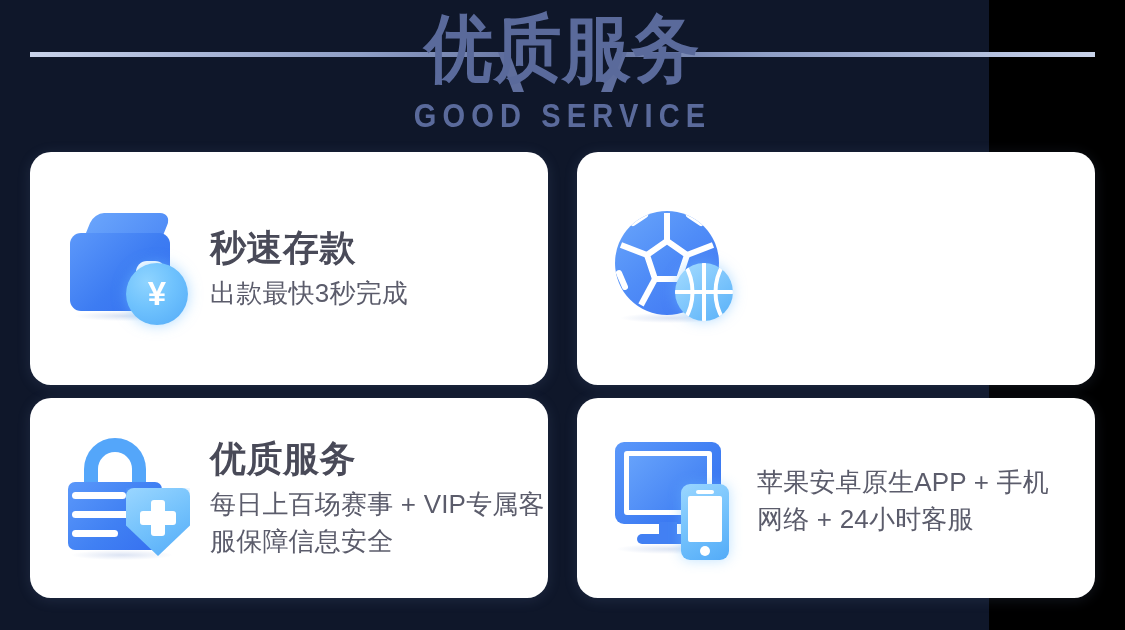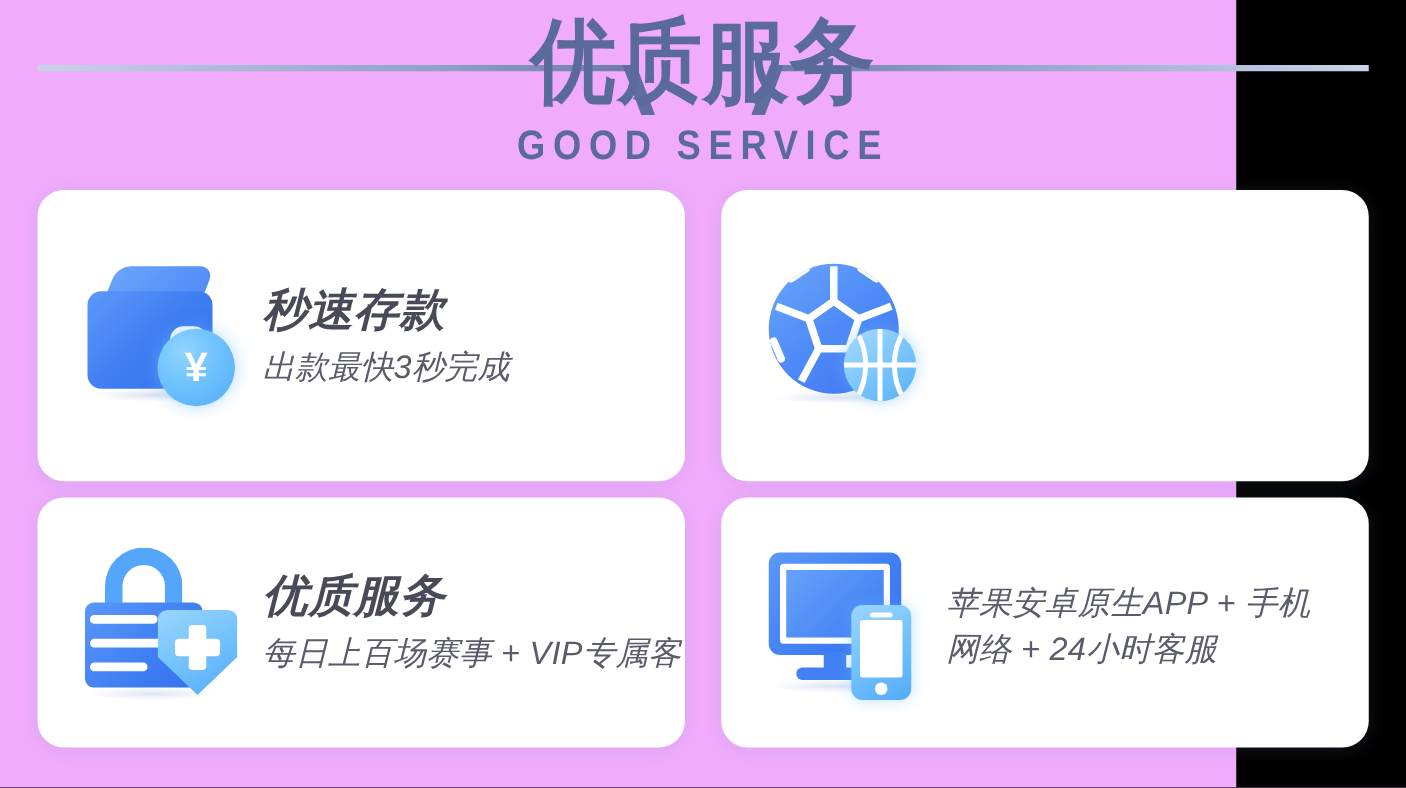--- a/index.html
+++ b/index.html
@@ -2,21 +2,21 @@
 <html><head>
 <meta charset="utf-8">
 <style>
   * { margin:0; padding:0; box-sizing:border-box; }
   html, body {
     width:1125px; height:630px;
     background:#000000;
     font-family:"Liberation Sans","DejaVu Sans",sans-serif;
     overflow:hidden;
   }
-  .page { position:relative; width:989px; height:630px; background:#f0abfc; }
+  .page { position:relative; width:989px; height:630px; background:#0f172a; }
 
   
   .header { position:absolute; left:0; top:0; width:1125px; height:148px; }
 
   .rule { position:absolute; top:52px; height:5px; }
   .rule-left  { left:30px;  width:470px;
     background:linear-gradient(90deg,#c9d3ea 0%,#aab7d8 35%,#8f9fc6 70%,#6d7ca8 100%); }
   .rule-right { right:30px; width:470px;
     background:linear-gradient(270deg,#c9d3ea 0%,#aab7d8 35%,#8f9fc6 70%,#6d7ca8 100%); }
 
@@ -58,21 +58,21 @@
     display:flex;
     align-items:center;
     padding-left:34px;
     box-shadow:0 2px 14px rgba(120,140,190,.16);
   }
   .card-icon {
     width:132px; height:132px;
     flex:0 0 132px;
     position:relative;
   }
-  .card-body { margin-left:14px;font-style:italic; }
+  .card-body { margin-left:14px; }
   .card-title {
     font-size:36px; font-weight:700; line-height:44px;
     color:#494a58; letter-spacing:.5px;
     white-space:nowrap;
   }
   .card-sub {
     margin-top:5px;
     font-size:26px; font-weight:400; line-height:37px;
     color:#5b5c6b; letter-spacing:.2px;
     max-width:330px;
@@ -297,20 +297,21 @@
           <div class="dash d3"></div>
           <div class="shield"></div>
           <div class="cross-v"></div>
           <div class="cross-h"></div>
         </div>
       </div>
       <div class="card-body">
         <div class="card-title">优质服务</div>
         <div class="card-sub">
           <span class="ln">每日上百场赛事 + VIP专属客</span>
+          <span class="ln">服保障信息安全</span>
         </div>
       </div>
     </div>
 
     <div class="card">
       <div class="card-icon">
         <div class="devices">
           <div class="shadow"></div>
           <div class="monitor"></div>
           <div class="screen"></div>

